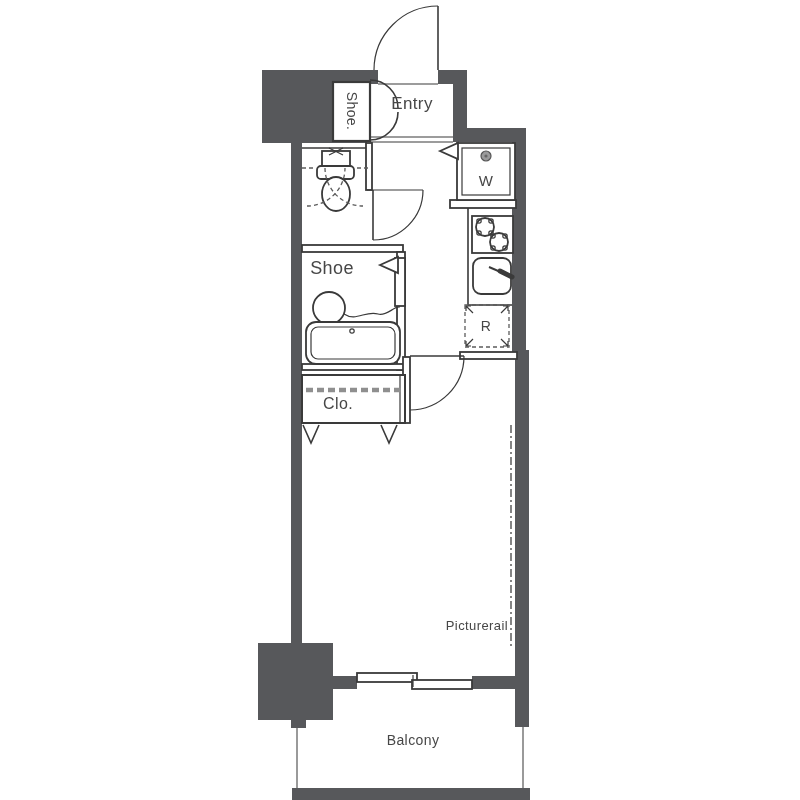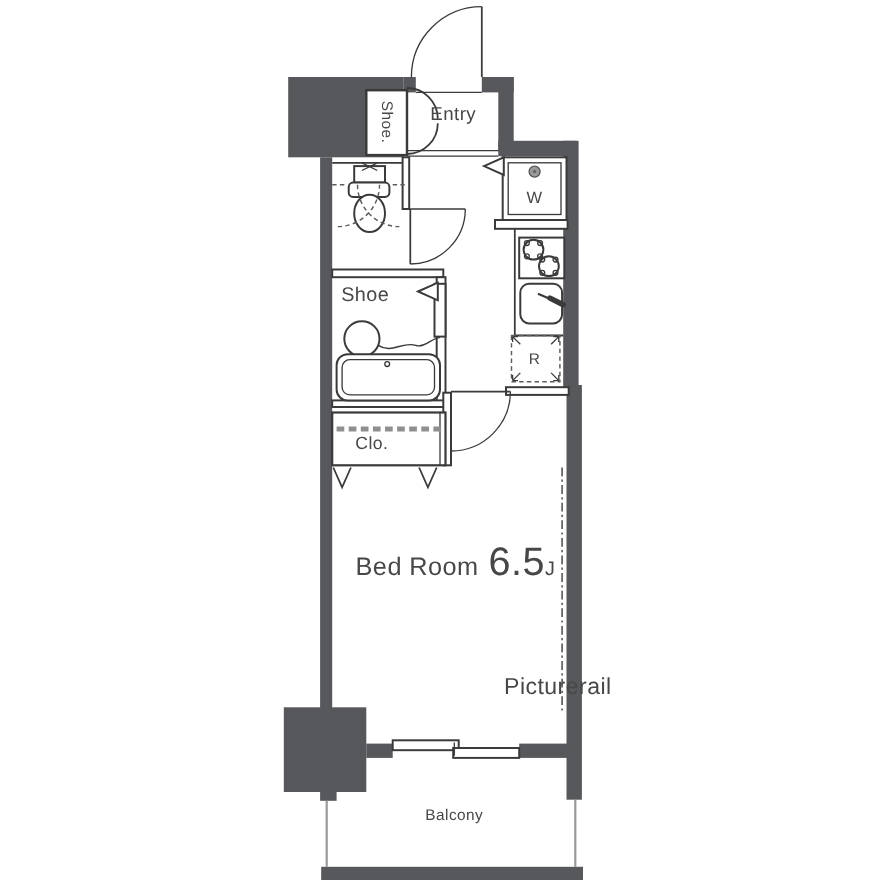--- a/index.html
+++ b/index.html
@@ -21,21 +21,21 @@
   }
   .lbl-shoe{left:352px;top:111px;font-size:14px;transform:translate(-50%,-50%) rotate(90deg);}
   .lbl-entry{left:412px;top:104px;font-size:17px;}
   .lbl-w{left:486px;top:180px;font-size:15px;}
   .lbl-bath{left:332px;top:268px;font-size:18px;}
   .lbl-clo{left:338px;top:404px;font-size:16px;}
   .lbl-r{left:486px;top:326px;font-size:14px;}
   .lbl-bedroom{left:414px;top:511px;font-size:23px;}
   .lbl-bedroom .size{font-size:36px;margin-left:9px;}
   .lbl-bedroom .unit{font-size:18px;}
-  .lbl-picturerail{left:508px;top:625px;font-size:21px;transform:translate(-100%,-50%);margin-left:48px;}
+  .lbl-picturerail{left:508px;top:625px;font-size:13px;transform:translate(-100%,-50%);}
   .lbl-balcony{left:413px;top:740px;font-size:14px;}
 </style>
 </head>
 <body>
 
 <div class="stage">
 
   <svg width="800" height="800" viewBox="0 0 800 800">
 
     <g>
@@ -174,18 +174,15 @@
       <path class="rail" d="M523 727 V788"></path>
     </g>
   </svg>
 
   <div class="lbl lbl-shoe">Shoe.</div>
   <div class="lbl lbl-entry">Entry</div>
   <div class="lbl lbl-w">W</div>
   <div class="lbl lbl-bath">Shoe</div>
   <div class="lbl lbl-clo">Clo.</div>
   <div class="lbl lbl-r">R</div>
-  <div class="lbl lbl-bedroom">
-    <span>Bed Room</span><span class="size">6.5</span><span class="unit">J</span>
-  </div>
   <div class="lbl lbl-picturerail">Picturerail</div>
   <div class="lbl lbl-balcony">Balcony</div>
 </div>
 
 </body></html>

